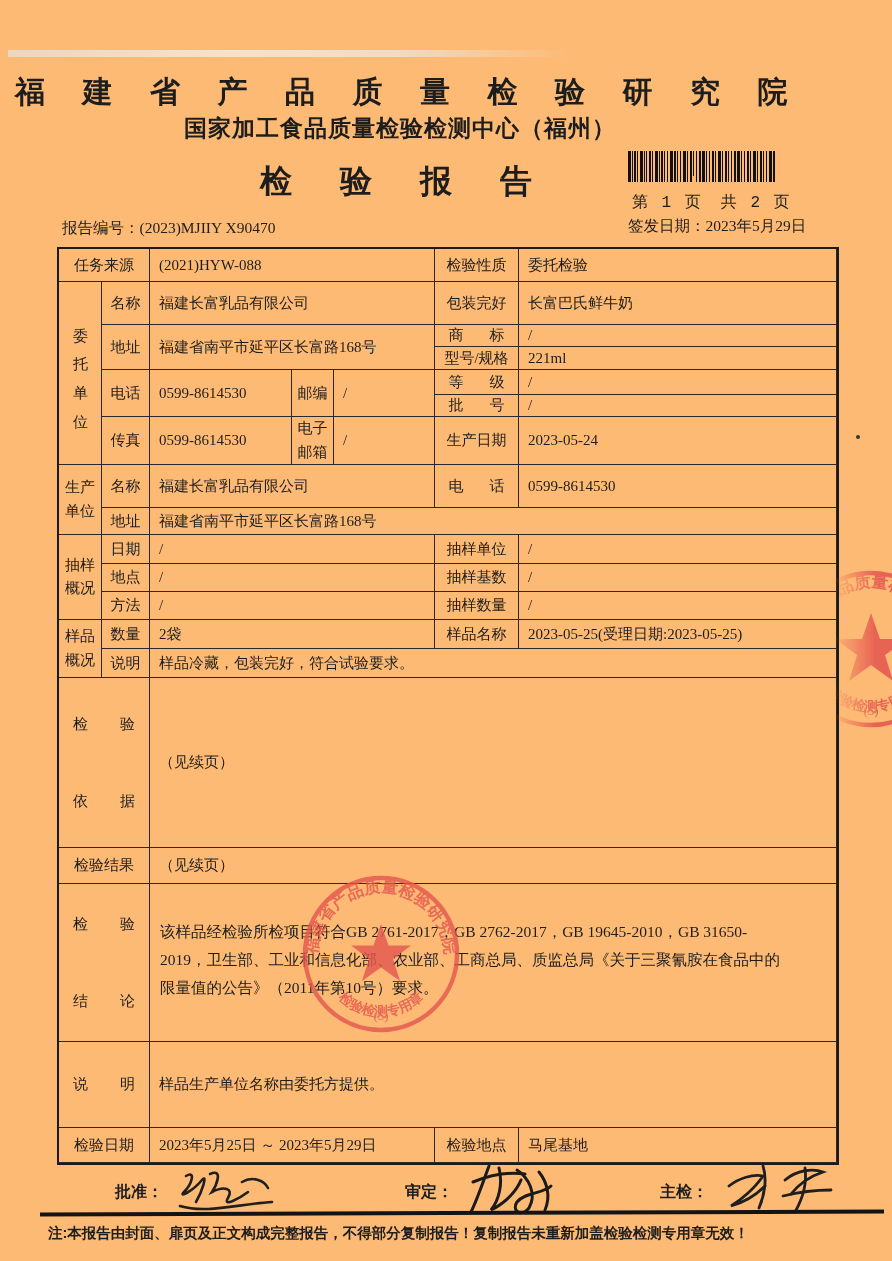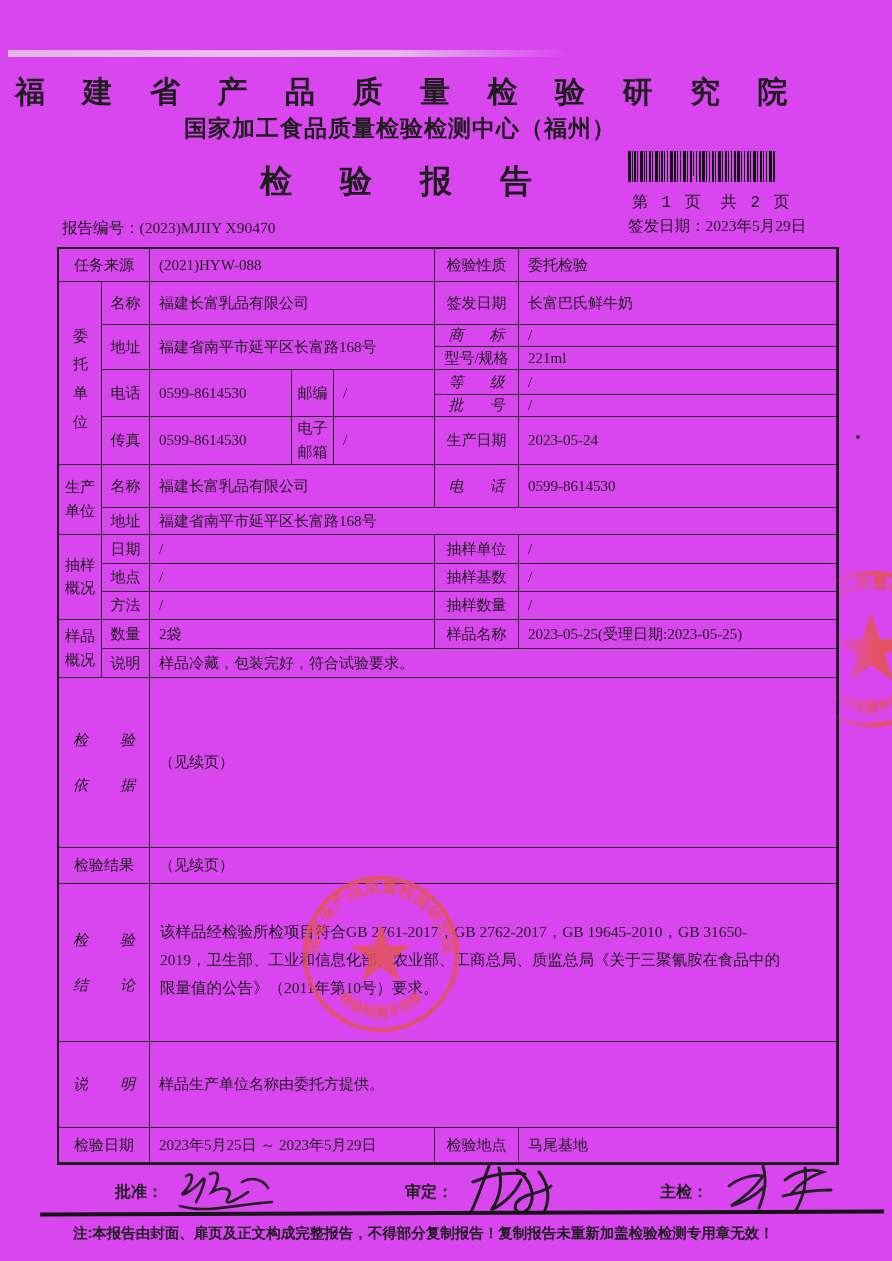--- a/index.html
+++ b/index.html
@@ -1,19 +1,19 @@
 <!DOCTYPE html>
 <html><head>
 <meta charset="utf-8">
 <style>
   * { margin:0; padding:0; box-sizing:border-box; }
   html,body { background:#888; }
   .page {
     position:relative; width:892px; height:1261px; margin:0 auto;
-    background:#d946ef; overflow:hidden; color:#1d1d1d;
+    background:#fdba74; overflow:hidden; color:#1d1d1d;
     font-family:"Liberation Serif","DejaVu Serif",serif;
   }
   
   .scan-smudge { position:absolute; left:8px; top:50px; width:560px; height:7px;
     background:linear-gradient(90deg,#e2e2e2,#f2f2f2 40%,#e9e9e9 70%,transparent); opacity:.7; }
   .titles { position:absolute; left:0; top:0; width:800px; text-align:center; }
   .t1 { position:absolute; top:72px; width:100%; font-size:30px; font-weight:bold;
         letter-spacing:15px; padding-left:15px; white-space:nowrap; }
   .t2 { position:absolute; top:113px; width:100%; font-size:23px; font-weight:bold;
         letter-spacing:1px; white-space:nowrap; }
@@ -29,41 +29,41 @@
     display:grid;
     grid-template-columns:43px 48px 142px 42px 101px 84px 318px;
     grid-template-rows:33px 43px 22px 23px 25px 22px 48px 43px 27px 29px 28px 28px 29px 29px 170px 36px 158px 86px 35px;
     border:2px solid #1b1b1b;
     font-size:15px;
   }
   .c { border-right:1.4px solid #2a2a2a; border-bottom:1.4px solid #2a2a2a;
        display:flex; align-items:center; overflow:hidden; }
   .lbl { justify-content:center; text-align:center; }
   .val { padding-left:9px; }
-  .jlabel { text-align:justify; text-align-last:justify; margin:0 auto; display:block;font-style:italic; }
+  .jlabel { text-align:justify; text-align-last:justify; margin:16px auto; display:block; }
   .w56 { width:56px; } .w62 { width:62px; }
   .vlabel { writing-mode:vertical-lr; text-orientation:upright; letter-spacing:29px;
             margin:0 auto; }
   .glabel { width:36px; margin:12px auto; text-align:center; word-break:break-all; line-height:1.55; }
   .stack { flex-direction:column; justify-content:center; gap:26px; }
   .stack2 { flex-direction:column; justify-content:center; line-height:1.25; text-align:center; }
   .concl { align-items:flex-start; padding:34px 52px 0 10px; line-height:1.8; font-size:15.5px; }
   
   .stamp { position:absolute; opacity:.8; pointer-events:none; }
   .stamp-main { left:295px; top:868px; }
   .stamp-edge { left:785px; top:563px; opacity:.85;
     -webkit-mask-image:linear-gradient(90deg,transparent 0 28%,#000 52%);
     mask-image:linear-gradient(90deg,transparent 0 28%,#000 52%); }
   
   .sigrow { position:absolute; left:57px; top:1160px; width:782px; height:52px; }
   .sigl { position:absolute; top:22px; font-size:16px; font-weight:bold; }
   .sig  { position:absolute; }
   .thickline { position:absolute; left:40px; top:1211px; width:844px; height:3.5px;
                background:#141414; transform:rotate(-.2deg); }
-  .footnote { position:absolute; left:73px; top:1224px; width:820px;
+  .footnote { position:absolute; left:48px; top:1224px; width:820px;
               font-size:14.5px; font-weight:bold; font-family:"Liberation Sans",sans-serif; }
   .dot { position:absolute; left:856px; top:435px; width:4px; height:4px;
          background:#333; border-radius:50%; }
   svg text { font-family:"Liberation Serif",serif; }
 </style>
 </head>
 <body>
 
 <div class="page">
 
@@ -138,21 +138,21 @@
     <div class="c lbl" style="grid-column:1/3;grid-row:1">任务来源</div>
     <div class="c val" style="grid-column:3/6;grid-row:1">(2021)HYW-088</div>
     <div class="c lbl" style="grid-column:6;grid-row:1">检验性质</div>
     <div class="c val" style="grid-column:7;grid-row:1">委托检验</div>
 
     <div class="c lbl" style="grid-column:1;grid-row:2/8">
         <span class="vlabel">委托单位</span>
       </div>
     <div class="c lbl" style="grid-column:2;grid-row:2">名称</div>
     <div class="c val" style="grid-column:3/6;grid-row:2">福建长富乳品有限公司</div>
-    <div class="c lbl" style="grid-column:6;grid-row:2">签发日期</div>
+    <div class="c lbl" style="grid-column:6;grid-row:2">包装完好</div>
     <div class="c val" style="grid-column:7;grid-row:2">长富巴氏鲜牛奶</div>
     <div class="c lbl" style="grid-column:2;grid-row:3/5">地址</div>
     <div class="c val" style="grid-column:3/6;grid-row:3/5">福建省南平市延平区长富路168号</div>
     <div class="c lbl" style="grid-column:6;grid-row:3">
         <span class="jlabel w56">商标</span>
       </div>
     <div class="c val" style="grid-column:7;grid-row:3">/</div>
     <div class="c lbl" style="grid-column:6;grid-row:4">型号/规格</div>
     <div class="c val" style="grid-column:7;grid-row:4">221ml</div>
     <div class="c lbl" style="grid-column:2;grid-row:5/7">电话</div>

